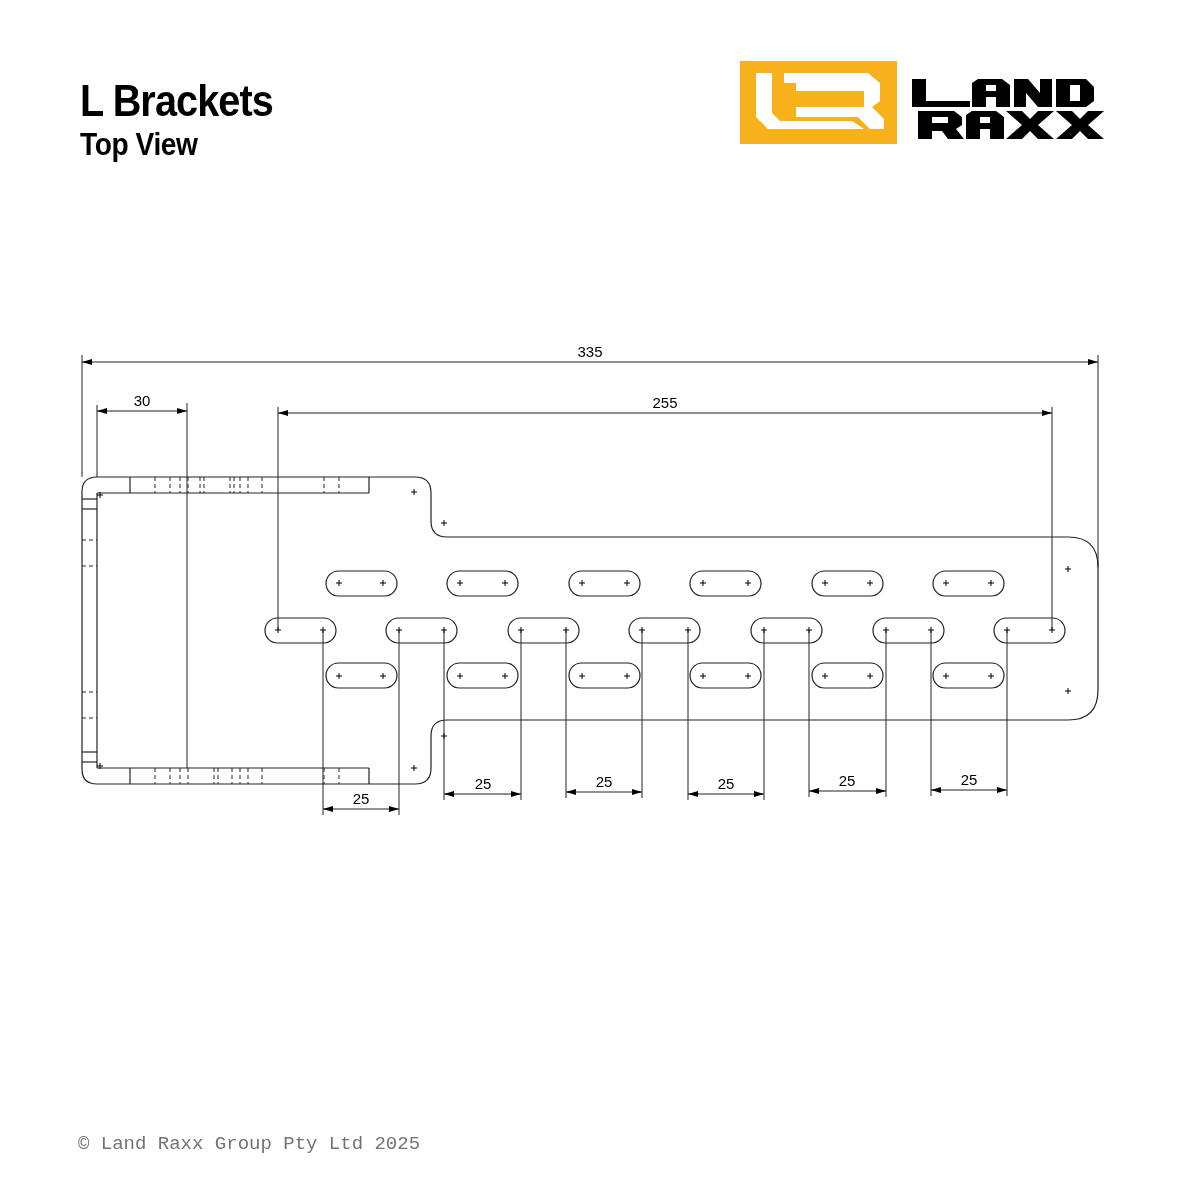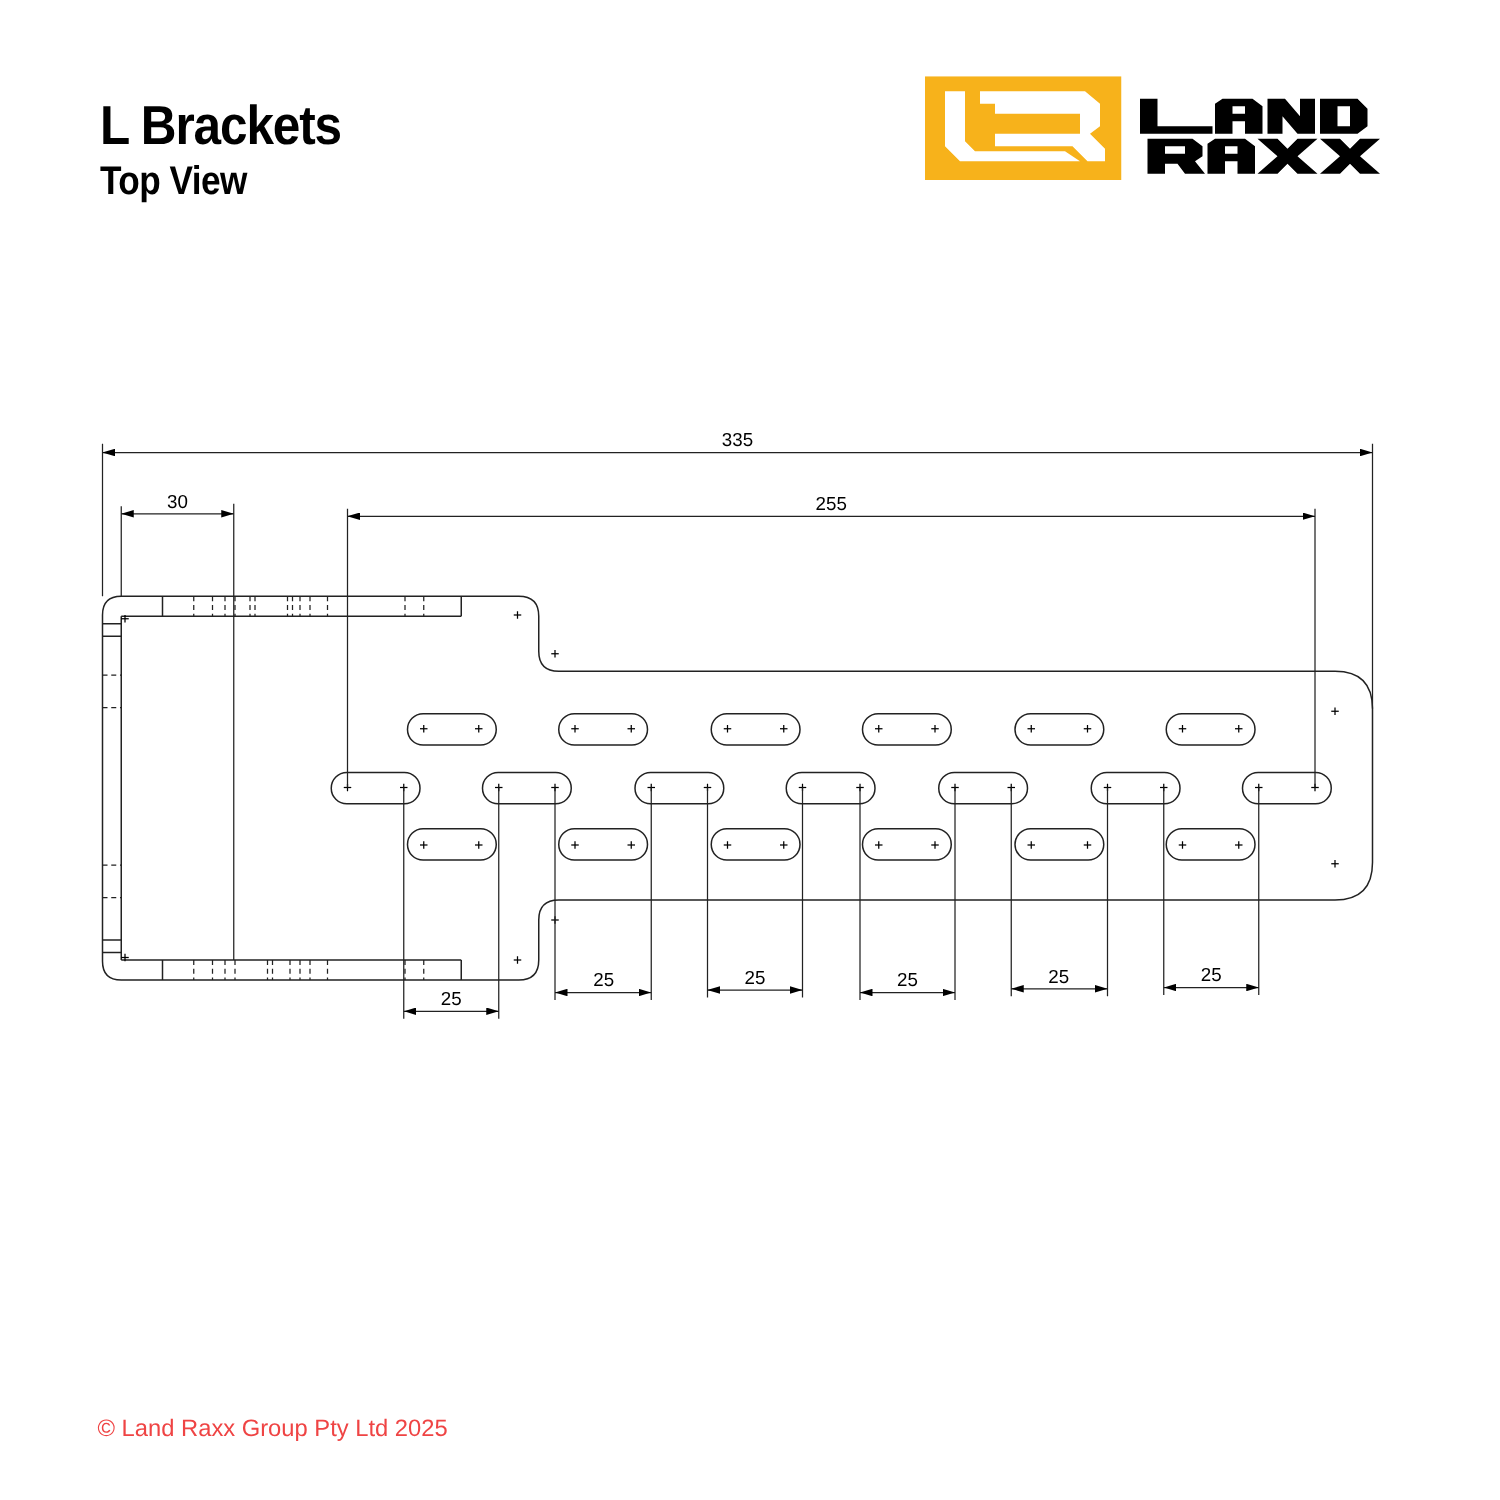--- a/index.html
+++ b/index.html
@@ -1,21 +1,21 @@
 <!DOCTYPE html>
 <html><head>
 <meta charset="utf-8">
 <style>
   html, body { margin: 0; padding: 0; background: #ffffff; }
   body { width: 1200px; height: 1200px; position: relative; overflow: hidden; font-family: "Liberation Sans", sans-serif; }
   .title { position: absolute; left: 80px; top: 76px; font-size: 44px; font-weight: 700; letter-spacing: -1px; color: #000; transform: scaleX(0.9); transform-origin: left; }
   .subtitle { position: absolute; left: 80px; top: 126px; font-size: 32px; font-weight: 700; letter-spacing: -0.5px; color: #000; transform: scaleX(0.88); transform-origin: left; }
   .logo { position: absolute; left: 740px; top: 61px; }
   .drawing { position: absolute; left: 0; top: 0; }
-  .footer { position: absolute; left: 78px; top: 1133px; font-size: 19px; color: #ef4444; }
+  .footer { position: absolute; left: 78px; top: 1133px; font-size: 19px; color: #737373; font-family: Liberation Mono, monospace; }
   .dimtext { font-family: "Liberation Sans", sans-serif; font-size: 15px; fill: #000; }
 </style>
 </head>
 <body>
 
 <div class="title">L Brackets</div>
 <div class="subtitle">Top View</div>
 
 <svg class="logo" width="385" height="84" viewBox="0 0 385 84">
   <rect x="0" y="0" width="157" height="83" fill="#f7b21b"></rect>

